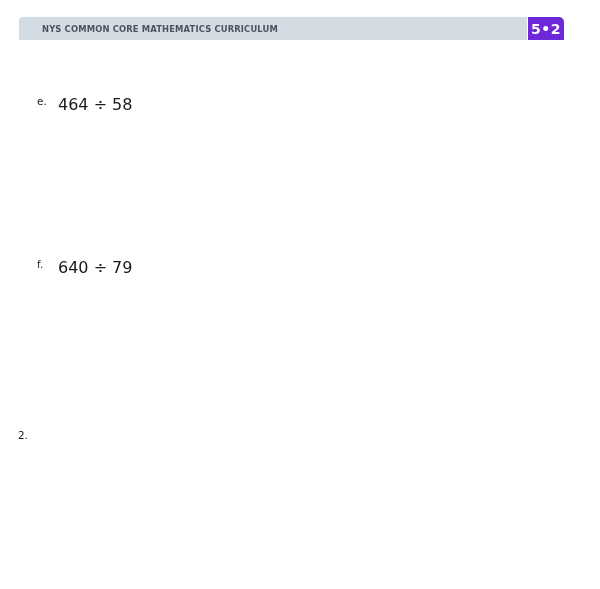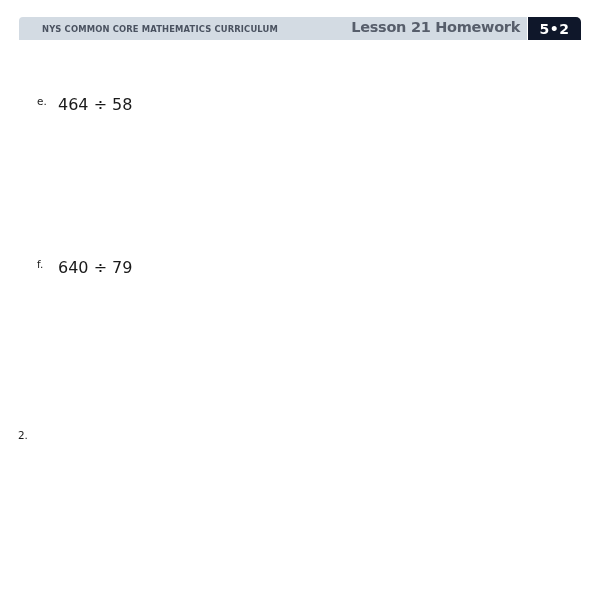--- a/index.html
+++ b/index.html
@@ -42,23 +42,23 @@
     font-size: 14.5px;
     font-weight: bold;
     color: #575e6b;
     white-space: nowrap;
     letter-spacing: -0.3px;
   }
   .grade-badge {
     position: absolute;
     left: 528px;
     top: 17px;
-    width: 53px;
+    width: 36px;
     height: 23px;
-    background: #0f172a;
+    background: #6d28d9;
     border-top-right-radius: 5px;
     color: #ffffff;
     font-size: 14px;
     font-weight: bold;
     display: flex;
     align-items: center;
     justify-content: center;
     letter-spacing: 0.5px;
   }
   .problem-line {
@@ -89,21 +89,20 @@
   }
   .q2-text div {
     white-space: nowrap;
   }
 </style>
 </head>
 <body>
 
 <div class="header-bar">
   <span class="header-curriculum">NYS COMMON CORE MATHEMATICS CURRICULUM</span>
-  <span class="header-lesson">Lesson 21 Homework</span>
 </div>
 <div class="grade-badge">5•2</div>
 
 <div>
   <span class="item-label" style="left:37px; top:95px;">e.</span>
   <span class="problem-line" style="left:58px; top:95px;">464 ÷ 58</span>
 </div>
 
 <div>
   <span class="item-label" style="left:37px; top:258px;">f.</span>

